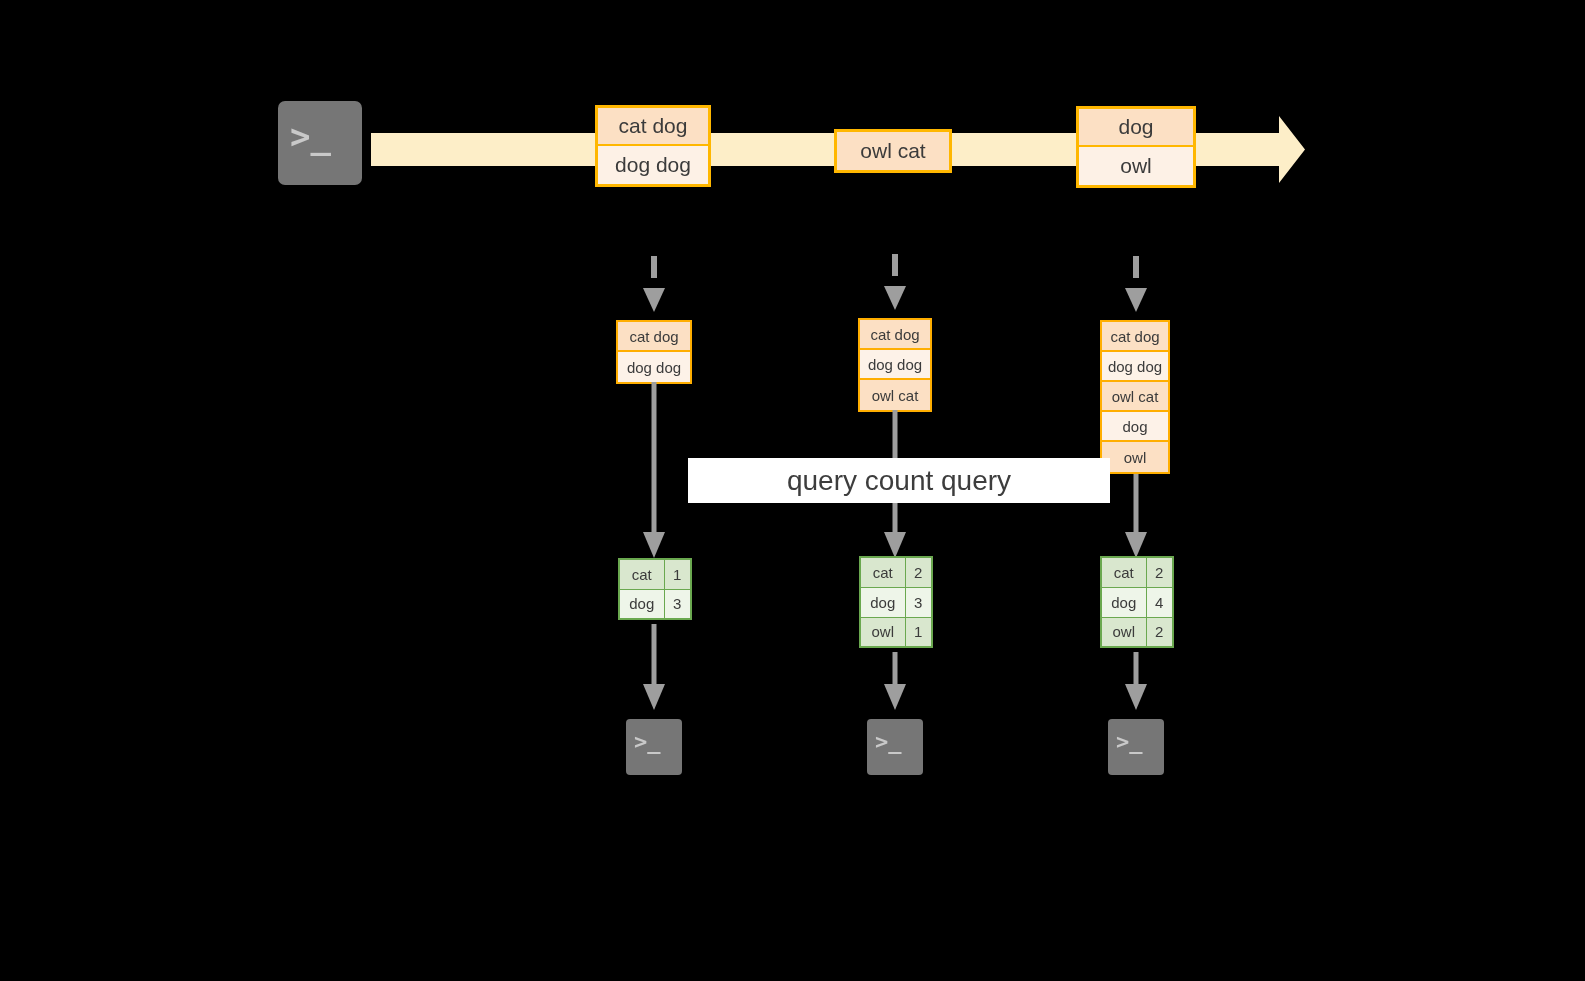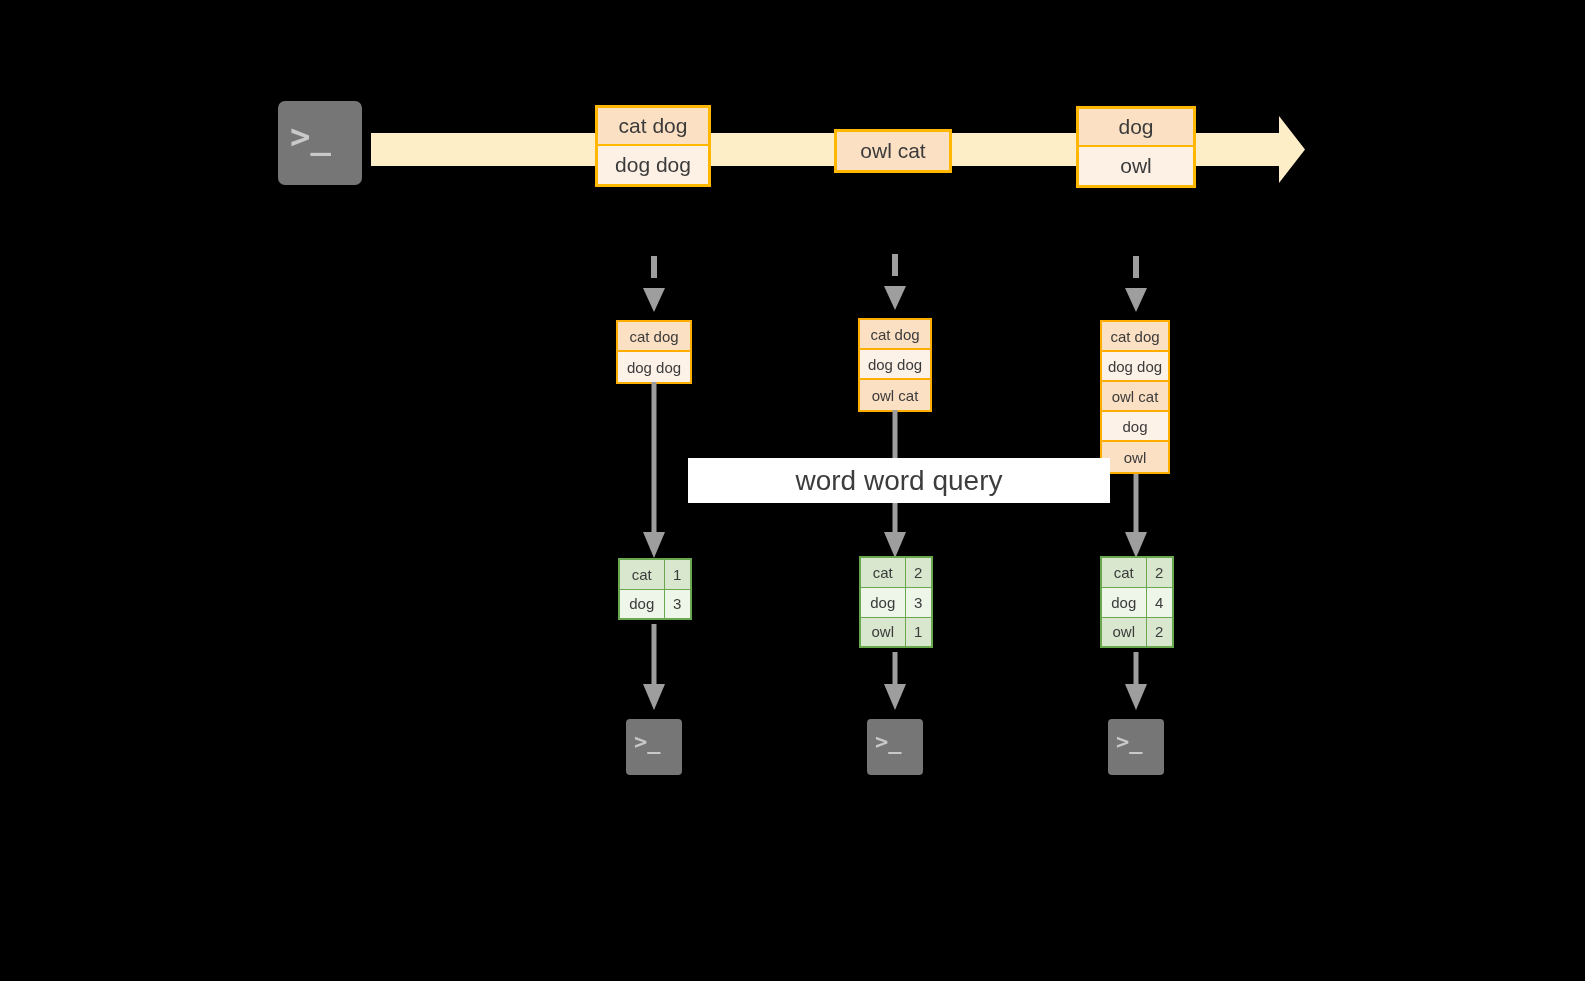--- a/index.html
+++ b/index.html
@@ -242,21 +242,21 @@
     </svg>
   </div>
   <div class="solid-arrow" style="left:1124px; top:474px; height:84px;">
     <svg width="24" height="84" viewBox="0 0 24 84">
       <line x1="12" y1="0" x2="12" y2="60" stroke="#9e9e9e" stroke-width="5"></line>
       <polygon points="12,84 1,58 23,58" fill="#9e9e9e"></polygon>
     </svg>
   </div>
 
   <div id="query-label">
-    <span>word word query</span>
+    <span>query count query</span>
   </div>
 
   <div class="res" id="res-1">
     <div class="res-row dark">
       <div class="res-cell word">cat</div>
       <div class="res-cell cnt">1</div>
     </div>
     <div class="res-row light">
       <div class="res-cell word">dog</div>
       <div class="res-cell cnt">3</div>

